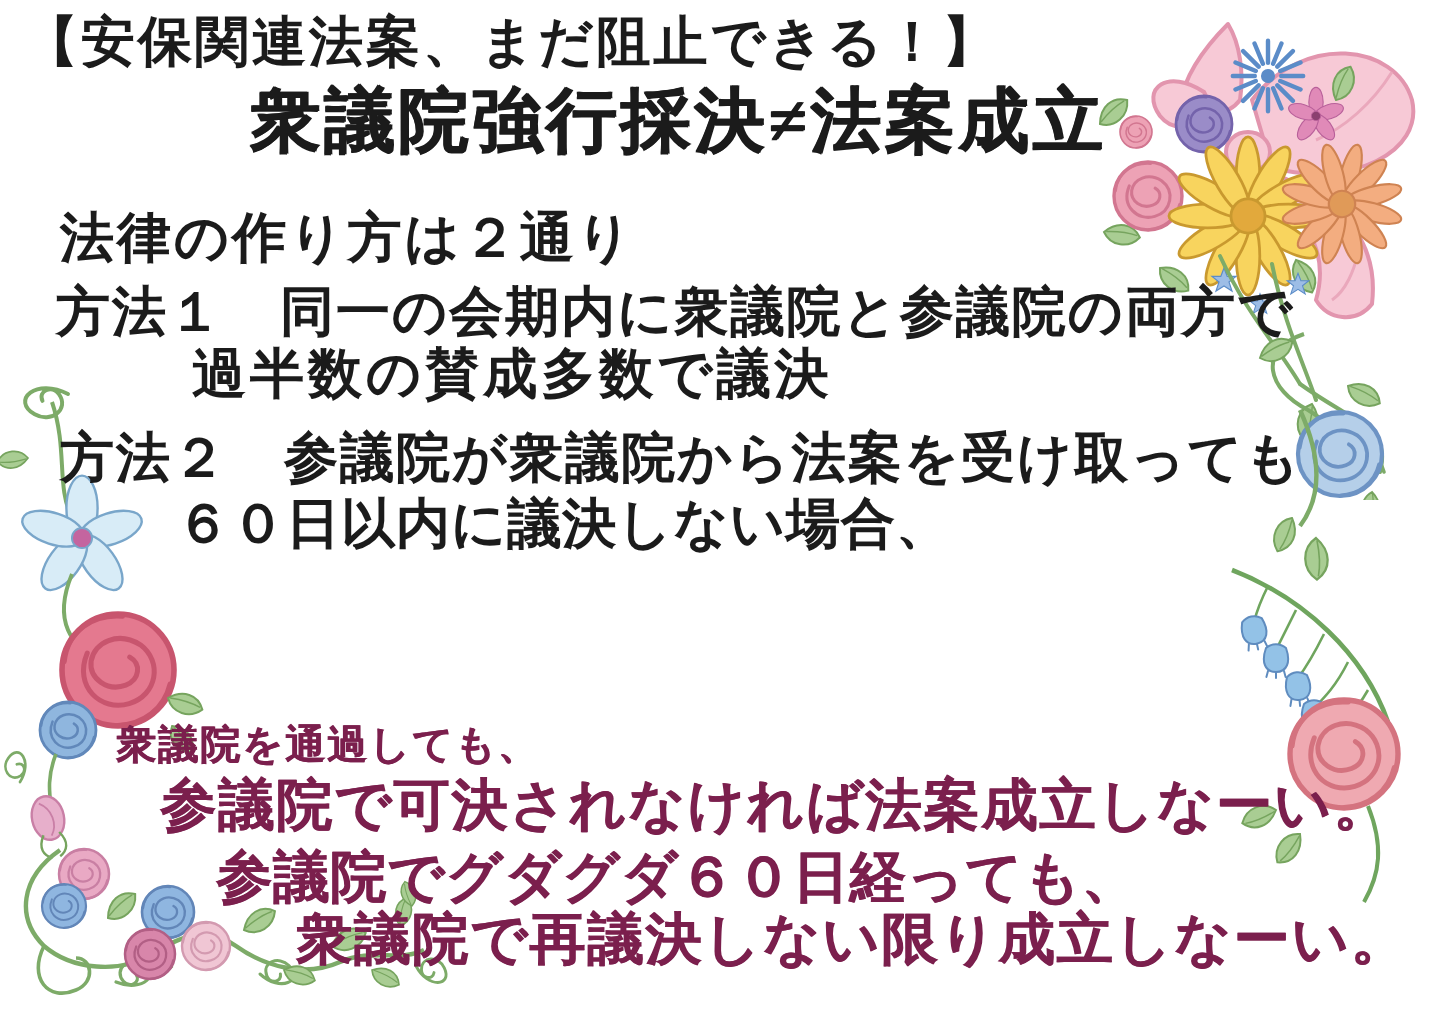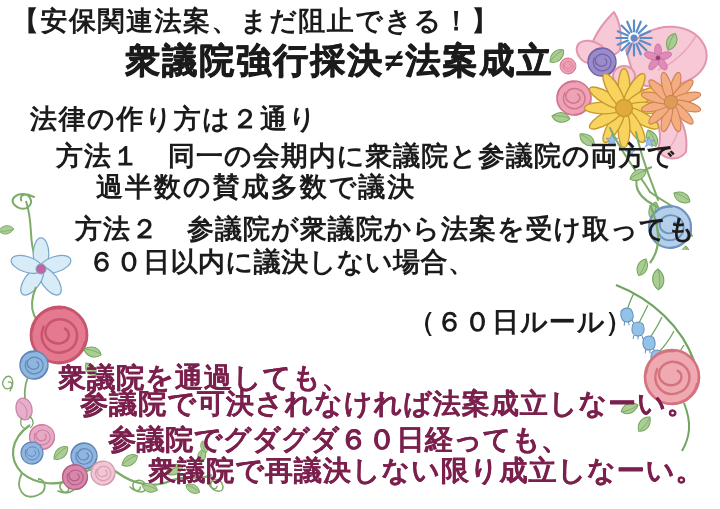--- a/index.html
+++ b/index.html
@@ -11,28 +11,28 @@
   }
   .deco{position:absolute;z-index:1;}
   .txt{
     position:absolute;z-index:2;white-space:nowrap;font-weight:bold;
     color:#1b1b1b;line-height:1.12;
   }
   .t-header{left:12px;top:6px;font-size:27px;letter-spacing:1.5px;}
   .t-title{left:84px;top:41px;font-size:35px;letter-spacing:2px;
     text-shadow:0.7px 0 0 #1b1b1b,0 0.7px 0 #1b1b1b;margin-left:41px;}
   .t-intro{left:30px;top:104px;font-size:27px;letter-spacing:1.5px;}
-  .t-m1a{left:28px;top:141px;font-size:27px;letter-spacing:1px;margin-left:28px;}
+  .t-m1a{left:28px;top:141px;font-size:27px;letter-spacing:1px;}
   .t-m1b{left:96px;top:172px;font-size:27px;letter-spacing:2px;}
-  .t-m2a{left:30px;top:214px;font-size:27px;letter-spacing:1px;margin-left:45px;}
+  .t-m2a{left:30px;top:214px;font-size:27px;letter-spacing:1px;}
   .t-m2b{left:88px;top:247px;font-size:27px;letter-spacing:0.5px;}
   .t-m2c{left:124px;top:279px;font-size:27px;letter-spacing:1px;}
   .t-m2d{left:408px;top:307px;font-size:27px;letter-spacing:1px;}
   .maroon{color:#7b1f4d;text-shadow:0.4px 0 0 #7b1f4d;}
-  .t-c1{left:58px;top:362px;font-size:28px;letter-spacing:1px;}
+  .t-c1{left:58px;top:362px;font-size:20px;letter-spacing:1px;}
   .t-c2{left:80px;top:388px;font-size:28px;letter-spacing:1px;}
   .t-c3{left:108px;top:424px;font-size:28px;letter-spacing:0.5px;text-align:right;}
   .t-c4{left:148px;top:455px;font-size:28px;letter-spacing:1px;}
 </style>
 </head>
 <body>
 
 <div id="flyer">
 
   <svg width="0" height="0" style="position:absolute" aria-hidden="true">
@@ -206,19 +206,18 @@
     <use href="#d-rose" transform="translate(103,50) scale(1.2)" style="--f:#f0c6d4;--s:#d39ab0"></use>
   </svg>
 
   <div class="txt t-header">【安保関連法案、まだ阻止できる！】</div>
   <div class="txt t-title">衆議院強行採決≠法案成立</div>
   <div class="txt t-intro">法律の作り方は２通り</div>
   <div class="txt t-m1a">方法１　同一の会期内に衆議院と参議院の両方で</div>
   <div class="txt t-m1b">過半数の賛成多数で議決</div>
   <div class="txt t-m2a">方法２　参議院が衆議院から法案を受け取っても</div>
   <div class="txt t-m2b">６０日以内に議決しない場合、</div>
-  <div class="txt t-m2d">（６０日ルール）</div>
   <div class="txt maroon t-c1">衆議院を通過しても、</div>
   <div class="txt maroon t-c2">参議院で可決されなければ法案成立しなーい。</div>
   <div class="txt maroon t-c3">参議院でグダグダ６０日経っても、</div>
   <div class="txt maroon t-c4">衆議院で再議決しない限り成立しなーい。</div>
 
 </div>
 
 </body></html>

